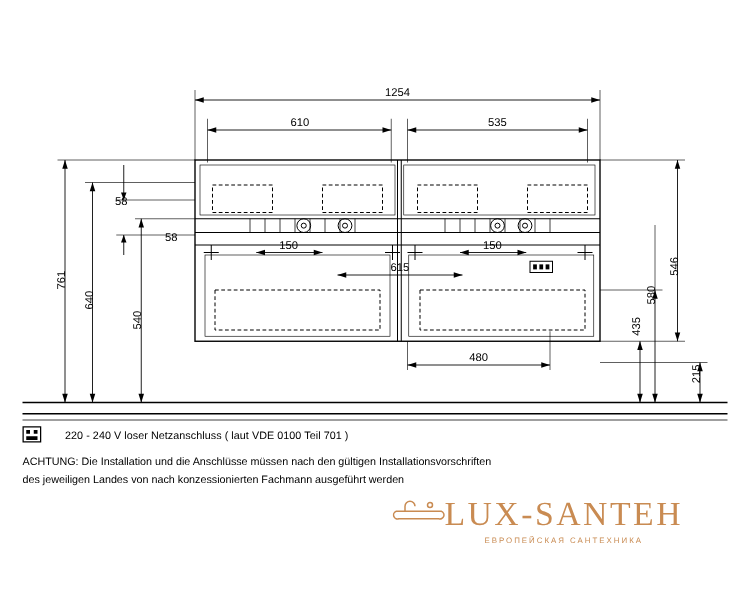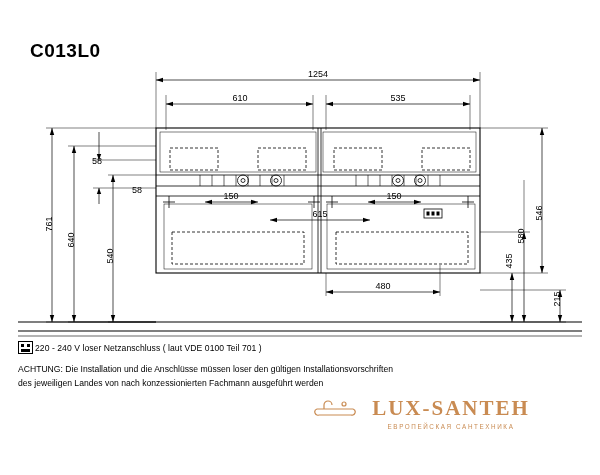--- a/index.html
+++ b/index.html
@@ -14,21 +14,21 @@
   #sheet{position:absolute;left:0;top:0;width:600px;height:475px;}
   .title{
     position:absolute;
     left:30px;top:40px;
     font-size:19px;font-weight:bold;letter-spacing:0.5px;
   }
   svg{position:absolute;left:0;top:0;width:600px;height:475px;}
   .note-row{
     position:absolute;
     left:18px;top:341px;width:566px;
-    display:flex;align-items:center;gap:2px;
+    display:flex;align-items:center;gap:19px;
   }
   .note-text{font-size:8.6px;letter-spacing:0.05px;}
   .warn{
     position:absolute;left:18px;top:362px;width:566px;
     font-size:8.6px;line-height:14px;
   }
   .plug-icon{
     width:15px;height:13px;
     border:1.2px solid #000;
     position:relative;
@@ -41,32 +41,31 @@
   .plug-icon:after{
     content:"";position:absolute;right:2px;top:2px;width:3px;height:3px;background:#000;
   }
   .plug-bar{
     position:absolute;left:1.5px;bottom:1.5px;width:9.5px;height:3px;background:#000;
   }
   .wm{
     position:absolute;left:316px;top:396px;width:270px;
     text-align:center;color:#c98b52;
   }
-  .wm-main{font-size:21px;letter-spacing:2px;font-family:"Liberation Serif", serif;font-weight:bold;}
+  .wm-main{font-size:27px;letter-spacing:2px;font-family:"Liberation Serif", serif;}
   .wm-sub{font-size:6.3px;letter-spacing:1.6px;margin-top:2px;}
   .wm-tub{
     position:absolute;left:-2px;top:1px;width:42px;height:22px;
   }
 </style>
 </head>
 <body>
 
 <div id="sheet">
 
-  <div class="title">C013L0</div>
 
   <svg viewBox="0 0 600 475">
     <g stroke="#000" fill="none" stroke-width="0.8">
 
       <rect x="156" y="128" width="324" height="145" stroke-width="1.1"></rect>
 
       <line x1="156" y1="175" x2="480" y2="175"></line>
       <line x1="156" y1="186" x2="480" y2="186"></line>
 
       <line x1="156" y1="196" x2="480" y2="196"></line>
@@ -254,21 +253,21 @@
   </svg>
 
   <div class="note-row">
     <span class="plug-icon">
         <span class="plug-bar"></span>
       </span>
     <span class="note-text">220 - 240 V loser Netzanschluss ( laut VDE 0100 Teil 701 )</span>
   </div>
 
   <div class="warn">
-    <div>ACHTUNG: Die Installation und die Anschlüsse müssen loser den gültigen Installationsvorschriften</div>
+    <div>ACHTUNG: Die Installation und die Anschlüsse müssen nach den gültigen Installationsvorschriften</div>
     <div>des jeweiligen Landes von nach konzessionierten Fachmann ausgeführt werden</div>
   </div>
 
   <div class="wm">
     <svg class="wm-tub" viewBox="0 0 42 22">
       <path d="M3 12 h36 a2 2 0 0 1 -2 6 h-32 a2 2 0 0 1 -2 -6 z" fill="none" stroke="#c98b52" stroke-width="1.2"></path>
       <path d="M10 12 v-4 a4 4 0 0 1 8 0" fill="none" stroke="#c98b52" stroke-width="1.2"></path>
       <circle cx="30" cy="7" r="2" fill="none" stroke="#c98b52" stroke-width="1.2"></circle>
     </svg>
     <div class="wm-main">LUX-SANTEH</div>

